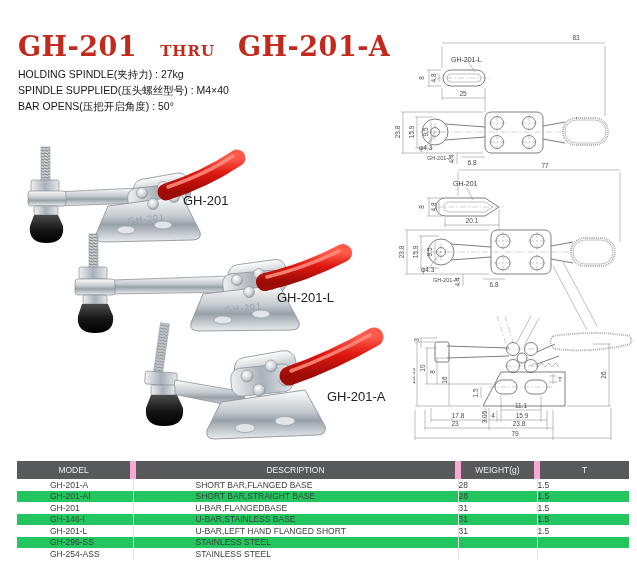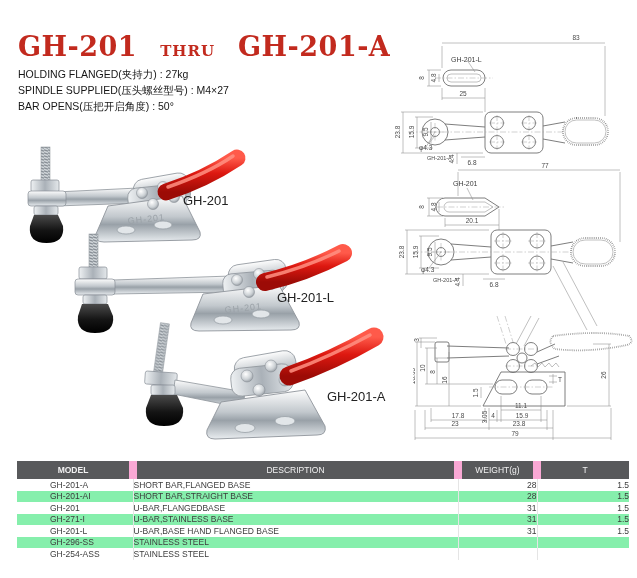--- a/index.html
+++ b/index.html
@@ -22,33 +22,33 @@
   .ol{stroke:#6f6f6f;stroke-width:0.9;fill:none;stroke-linejoin:round;}
   .dl{stroke:#8c8c8c;stroke-width:0.55;fill:none;}
   .cl{stroke:#a0a0a0;stroke-width:0.5;stroke-dasharray:6 2 1.5 2;fill:none;}
   .kn{stroke:#7a7a7a;stroke-width:1.8;stroke-dasharray:.6 1.3;fill:none;}
   .dt{font-size:6.5px;fill:#4a4a4a;font-family:"Liberation Sans",sans-serif;}
   .ct{font-size:7px;fill:#3d3d3d;font-family:"Liberation Sans",sans-serif;}
   
   table.spec-table{position:absolute;left:17px;top:461px;width:612px;
     border-collapse:collapse;table-layout:fixed;font-size:8.5px;}
   .spec-table th{background:#58595b;color:#f2f2f2;font-weight:normal;
-    height:16px;border-left:8px solid #f9a8d4;font-size:8.5px;}
-  .spec-table th:first-child{border-left:none;font-weight:bold;}
+    height:16px;border-left:6px solid #f9a8d4;font-size:8.5px;}
+  .spec-table th:first-child{border-left:none;}
   .spec-table td{height:11.5px;color:#3c3c3c;border-right:1px solid rgba(0,0,0,.10);
     overflow:hidden;white-space:nowrap;padding:0;}
   .spec-table td:last-child{border-right:none;}
-  .spec-table tr.alt{background:#86efac;}
+  .spec-table tr.alt{background:#22c55e;}
   .col-model{width:116px;}
   .col-desc{width:325px;}
   .col-weight{width:79px;}
   .col-t{width:92px;}
   .spec-table td.c-model{text-align:left;padding-left:33px;}
-  .spec-table td.c-desc{text-align:left;}
-  .spec-table td.c-weight,.spec-table td.c-t{text-align:right;}
+  .spec-table td.c-desc{text-align:left;padding-left:62px;}
+  .spec-table td.c-weight,.spec-table td.c-t{text-align:left;}
   .stamp{font-size:9px;fill:#9ba2a8;font-family:"Liberation Sans",sans-serif;letter-spacing:1px;}
 </style>
 </head>
 <body>
 
 <svg width="0" height="0" style="position:absolute">
   <defs>
     <linearGradient id="gMetal" x1="0" y1="0" x2="0" y2="1">
       <stop offset="0" stop-color="#fdfdfd"></stop>
         <stop offset="0.45" stop-color="#c2c8cd"></stop>
@@ -79,22 +79,22 @@
       <rect width="4" height="3" fill="#ced3d7"></rect>
       <line x1="0" y1="0.8" x2="4" y2="2.2" stroke="#868d94" stroke-width="1.1"></line>
     </pattern>
   </defs>
 </svg>
 
 <div class="title">
   <span class="big">GH-201</span><span class="thru">THRU</span><span class="big">GH-201-A</span>
 </div>
 <div class="specs">
-  <div>HOLDING FLANGED(夹持力) : 27kg</div>
-  <div>SPINDLE SUPPLIED(压头螺丝型号) : M4×27</div>
+  <div>HOLDING SPINDLE(夹持力) : 27kg</div>
+  <div>SPINDLE SUPPLIED(压头螺丝型号) : M4×40</div>
   <div>BAR OPENS(压把开启角度) : 50°</div>
 </div>
 
 <svg class="photo" style="left:16px;top:146px" width="235" height="104" viewBox="0 0 235 104">
   <polygon points="40,46 122,42 124,57 40,60" fill="url(#gMetal)" stroke="#8e949b" stroke-width="0.8"></polygon>
   <rect x="25" y="1" width="9" height="36" fill="url(#gThread)" stroke="#9aa0a6" stroke-width="0.6"></rect>
   <rect x="15" y="34" width="28" height="12" rx="2" fill="url(#gMetal2)" stroke="#878e95" stroke-width="0.7"></rect>
   <rect x="12" y="45" width="38" height="15" rx="3" fill="url(#gMetal)" stroke="#878e95" stroke-width="0.7"></rect>
   <rect x="18" y="60" width="24" height="9" rx="2" fill="url(#gMetal2)" stroke="#878e95" stroke-width="0.7"></rect>
   <path d="M18,69 h24 l5,11 q2,17 -16.5,17 q-18.5,0 -16.5,-17 z" fill="url(#gRubber)"></path>
@@ -387,28 +387,28 @@
       <td class="c-weight">28</td>
       <td class="c-t">1.5</td>
     </tr>
     <tr>
       <td class="c-model">GH-201</td>
       <td class="c-desc">U-BAR,FLANGEDBASE</td>
       <td class="c-weight">31</td>
       <td class="c-t">1.5</td>
     </tr>
     <tr class="alt">
-      <td class="c-model">GH-271-I</td>
+      <td class="c-model">GH-146-I</td>
       <td class="c-desc">U-BAR,STAINLESS BASE</td>
       <td class="c-weight">31</td>
       <td class="c-t">1.5</td>
     </tr>
     <tr>
       <td class="c-model">GH-201-L</td>
-      <td class="c-desc">U-BAR,BASE HAND FLANGED BASE</td>
+      <td class="c-desc">U-BAR,LEFT HAND FLANGED SHORT</td>
       <td class="c-weight">31</td>
       <td class="c-t">1.5</td>
     </tr>
     <tr class="alt">
       <td class="c-model">GH-296-SS</td>
       <td class="c-desc">STAINLESS STEEL</td>
       <td class="c-weight"></td>
       <td class="c-t"></td>
     </tr>
     <tr>

